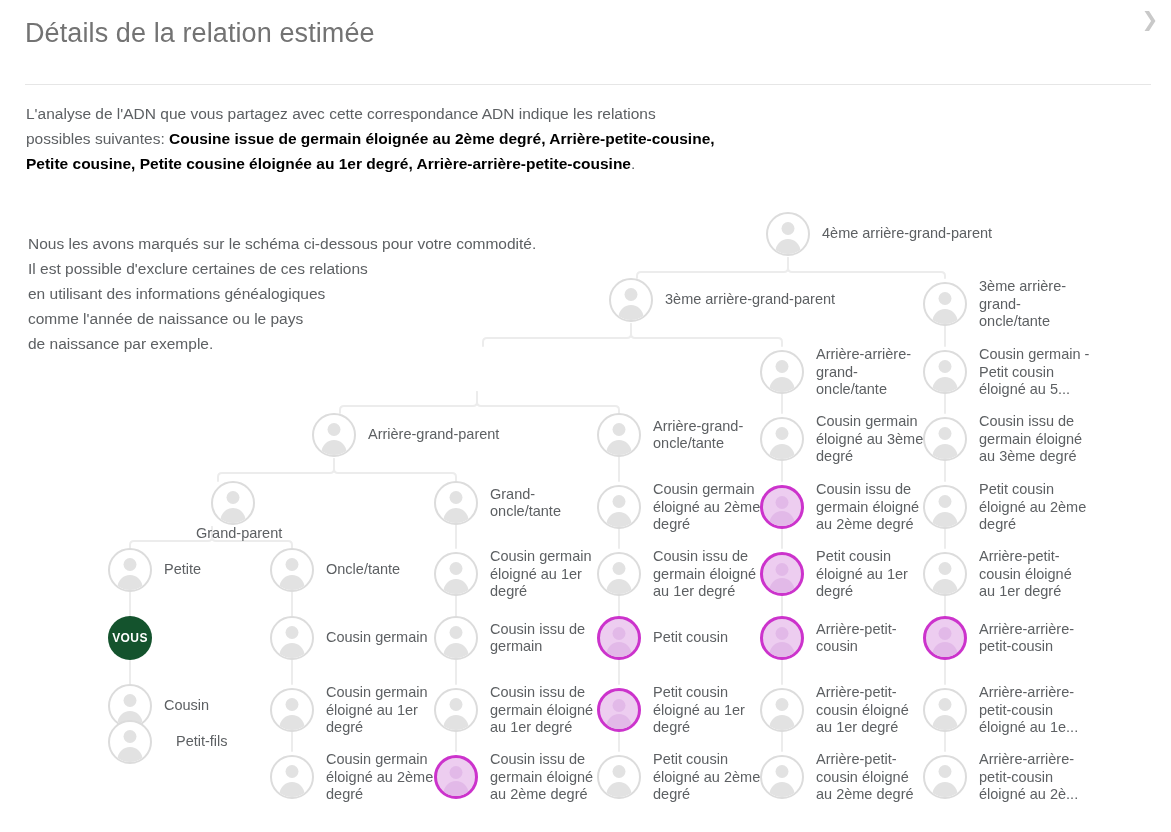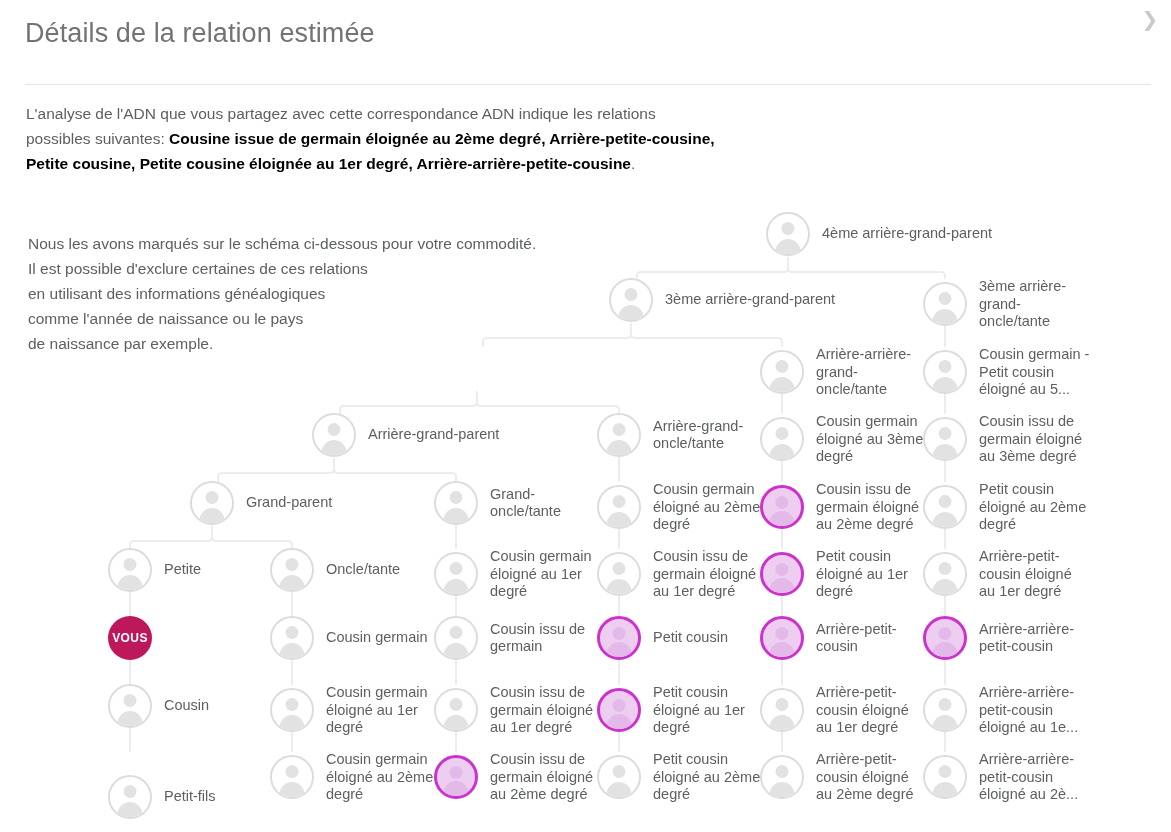--- a/index.html
+++ b/index.html
@@ -75,21 +75,21 @@
   }
   
   .node.hl .avatar{
     border-color:#cc33cc;border-width:3px;
     background:#edcdf0;
   }
   .node.hl .avatar .head,
   .node.hl .avatar .body{background:#e2b9e8;}
   
   .node.self .avatar{
-    border:none;background:#be185d;
+    border:none;background:#14532d;
     align-items:center;justify-content:center;
   }
   .node.self .avatar .self-text{
     color:#ffffff;font-size:12px;font-weight:700;letter-spacing:.4px;
   }
 </style>
 </head>
 <body>
 
 <div id="page-title">Détails de la relation estimée</div>
@@ -226,21 +226,21 @@
     </div>
     <div class="node" style="left: 923px; top: 413px;">
       <div class="avatar">
         <div class="head"></div>
         <div class="body"></div>
       </div>
       <div class="label">Cousin issu de
 germain éloigné
 au 3ème degré</div>
     </div>
-    <div class="node" style="left: 190px; top: 481px;">
+    <div class="node" style="left: 184px; top: 481px; flex-direction: column;">
       <div class="avatar">
         <div class="head"></div>
         <div class="body"></div>
       </div>
       <div class="label" style="max-width: 330px;">Grand-parent</div>
     </div>
     <div class="node" style="left: 434px; top: 481px;">
       <div class="avatar">
         <div class="head"></div>
         <div class="body"></div>
@@ -413,21 +413,21 @@
     </div>
     <div class="node" style="left: 923px; top: 684px;">
       <div class="avatar">
         <div class="head"></div>
         <div class="body"></div>
       </div>
       <div class="label">Arrière-arrière-
 petit-cousin
 éloigné au 1e...</div>
     </div>
-    <div class="node" style="left: 108px; top: 775px;">
+    <div class="node" style="left: 108px; top: 720px; gap: 12px;">
       <div class="avatar">
         <div class="head"></div>
         <div class="body"></div>
       </div>
       <div class="label">Petit-fils</div>
     </div>
     <div class="node" style="left: 270px; top: 751px;">
       <div class="avatar">
         <div class="head"></div>
         <div class="body"></div>

